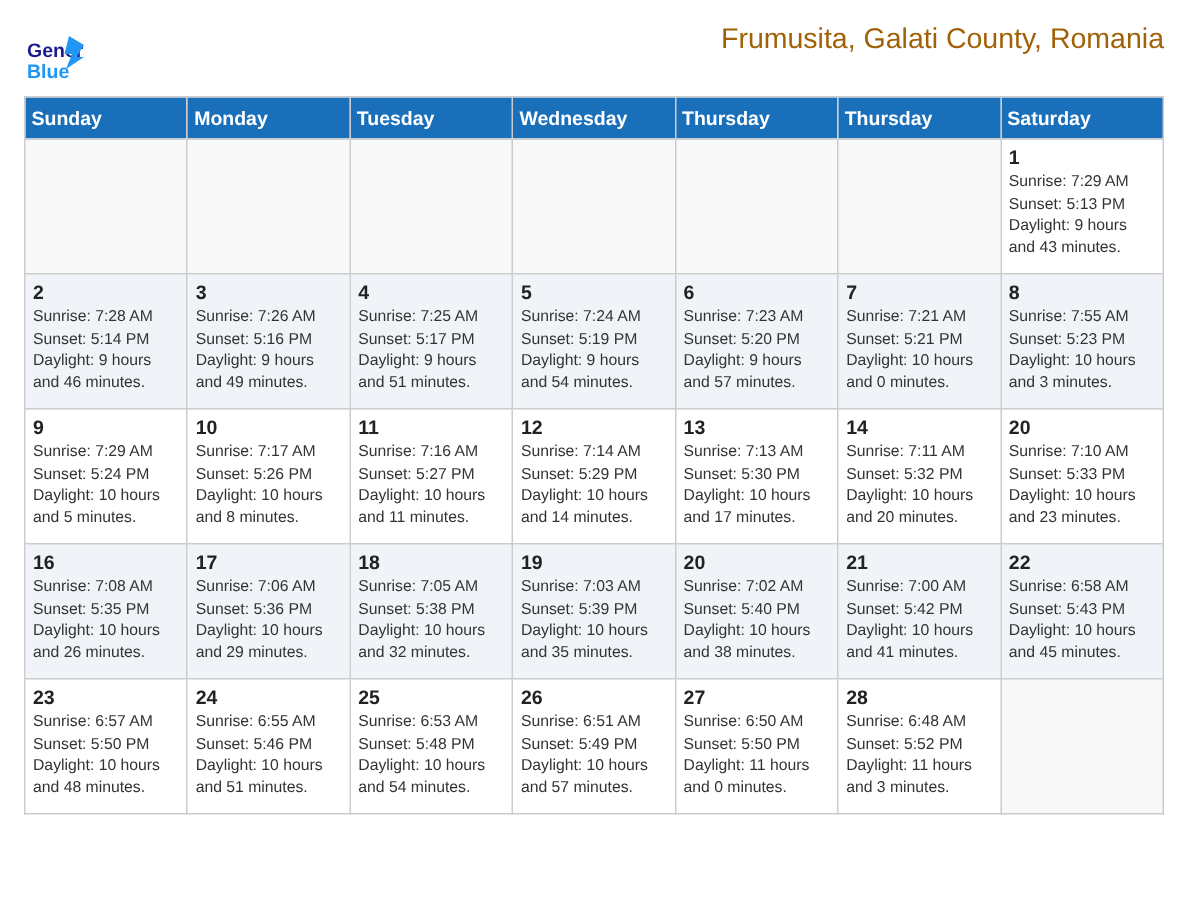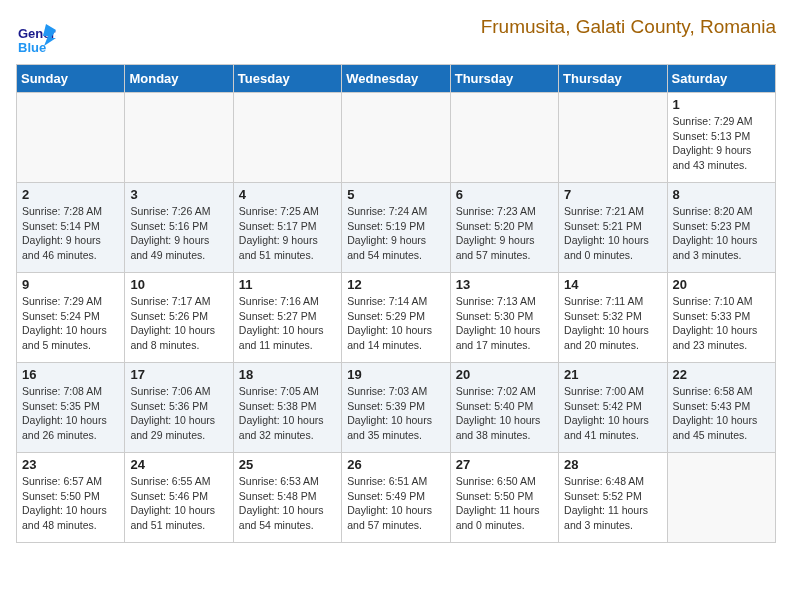--- a/index.html
+++ b/index.html
@@ -168,21 +168,21 @@
         </td>
         <td>
           <span class="day-num">7</span>
           <div class="day-info">Sunrise: 7:21 AM
 Sunset: 5:21 PM
 Daylight: 10 hours
 and 0 minutes.</div>
         </td>
         <td>
           <span class="day-num">8</span>
-          <div class="day-info">Sunrise: 8:20 AM
+          <div class="day-info">Sunrise: 7:55 AM
 Sunset: 5:23 PM
 Daylight: 10 hours
 and 3 minutes.</div>
         </td>
       </tr>
       <tr>
         <td>
           <span class="day-num">9</span>
           <div class="day-info">Sunrise: 7:29 AM
 Sunset: 5:24 PM

